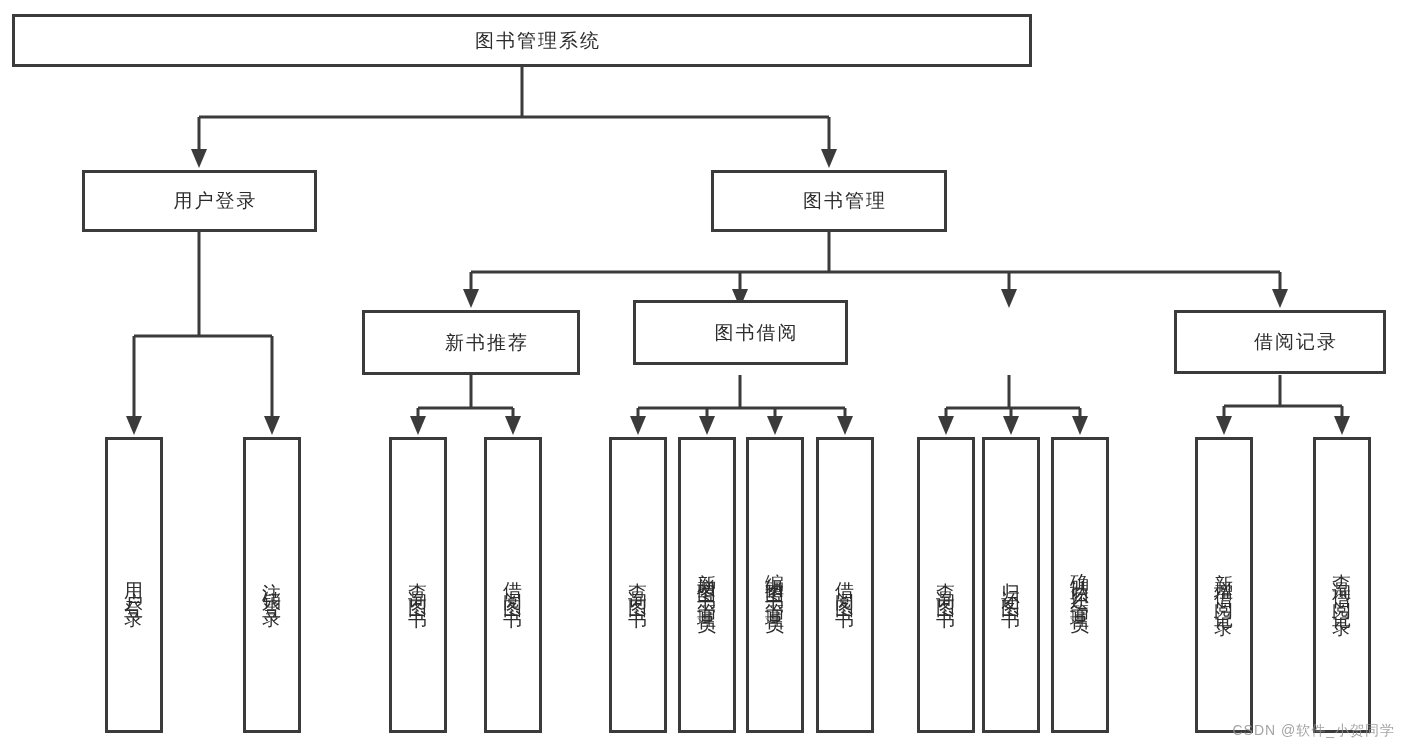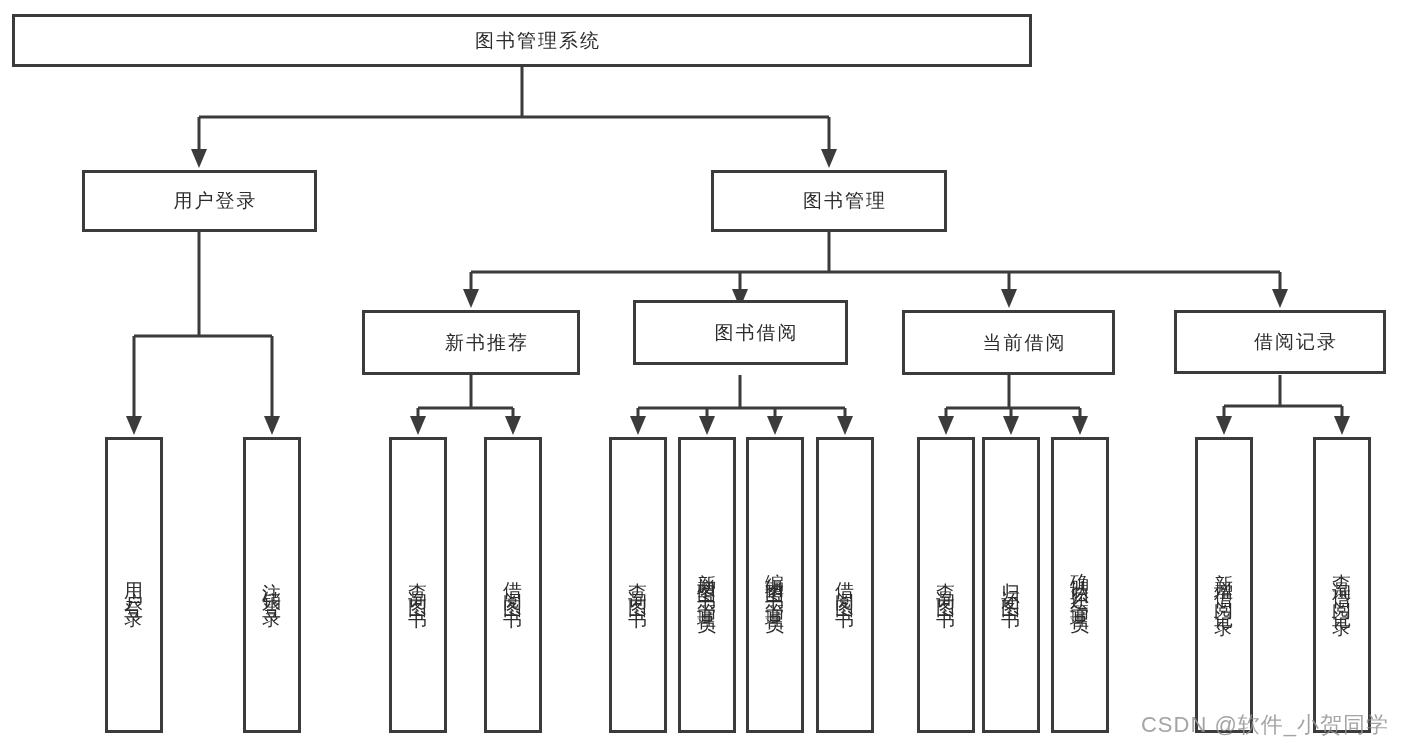--- a/index.html
+++ b/index.html
@@ -42,23 +42,23 @@
   }
   .vtext.long { letter-spacing: 6px; }
   svg.wires {
     position: absolute;
     left: 0; top: 0;
     z-index: 1;
     pointer-events: none;
   }
   .watermark {
     position: absolute;
-    right: 16px;
+    right: 10px;
     bottom: 7px;
-    font-size: 22px;
+    font-size: 14px;
     color: rgba(148,148,148,0.85);
     letter-spacing: 1px;
     z-index: 5;
     white-space: nowrap;
   }
 </style>
 </head>
 <body>
 
 <div class="canvas">
@@ -109,23 +109,20 @@
   <div class="node h" style="left:362px; top:310px; width:218px; height:65px;">
     <span>新书推荐</span>
   </div>
 
   <div class="node h" style="left:711px; top:170px; width:236px; height:62px;">
     <span>图书管理</span>
   </div>
   <div class="node h" style="left:633px; top:300px; width:215px; height:65px;">
     <span>图书借阅</span>
   </div>
-  <div class="node h" style="left:902px; top:310px; width:213px; height:65px;">
-    <span>当前借阅</span>
-  </div>
   <div class="node h" style="left:1174px; top:310px; width:212px; height:64px;">
     <span>借阅记录</span>
   </div>
 
   <div class="node v" style="left:105px;">
     <span class="vtext">用户登录</span>
   </div>
   <div class="node v" style="left:243px;">
     <span class="vtext">注销登录</span>
   </div>

